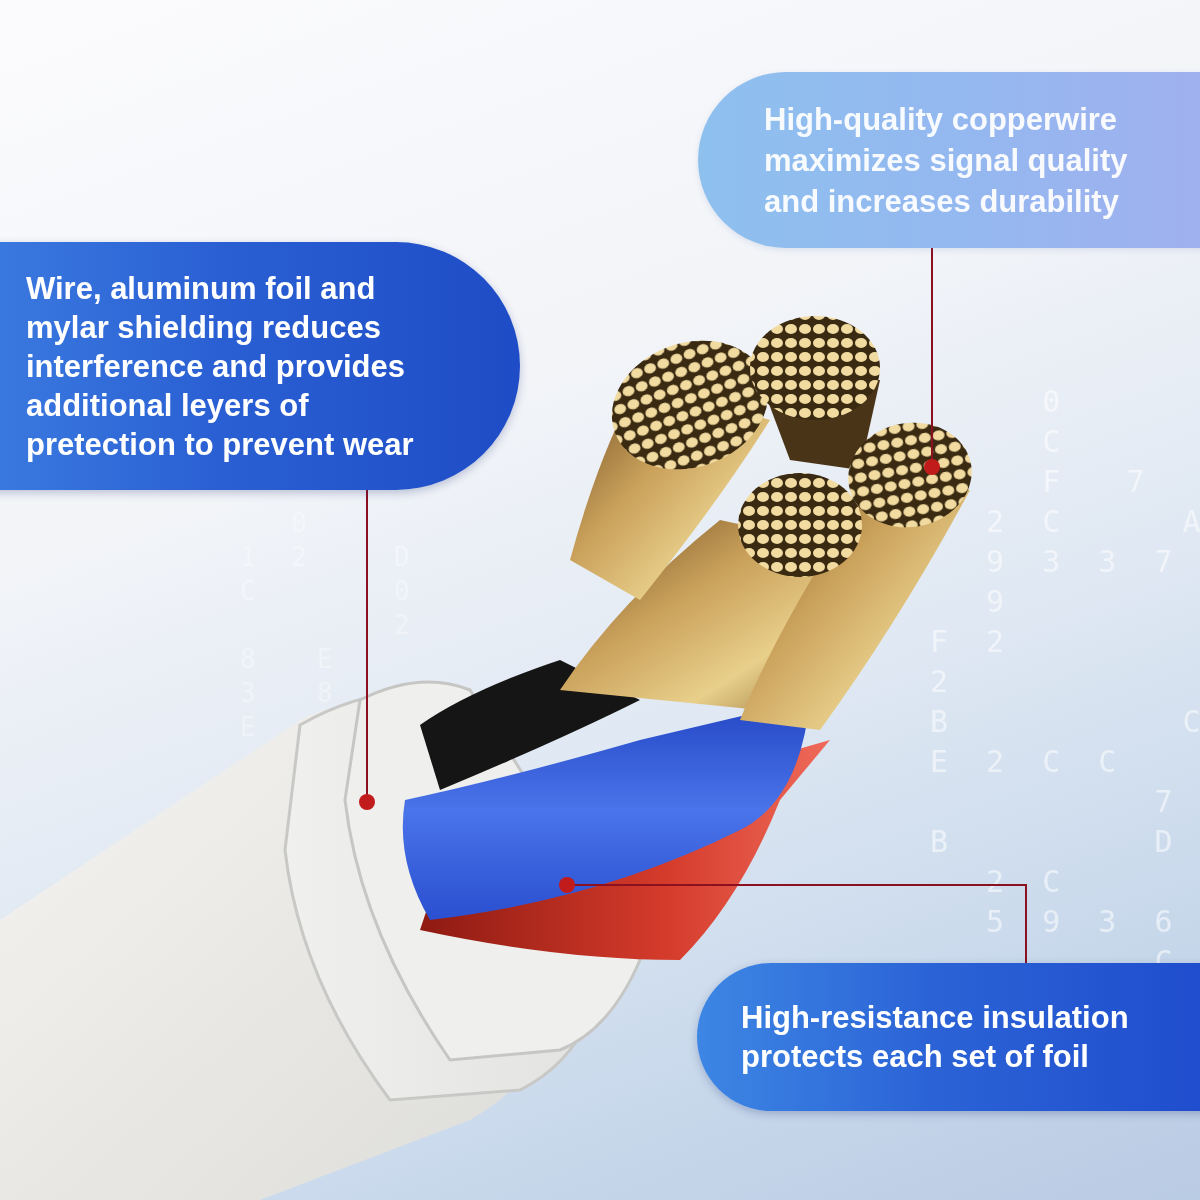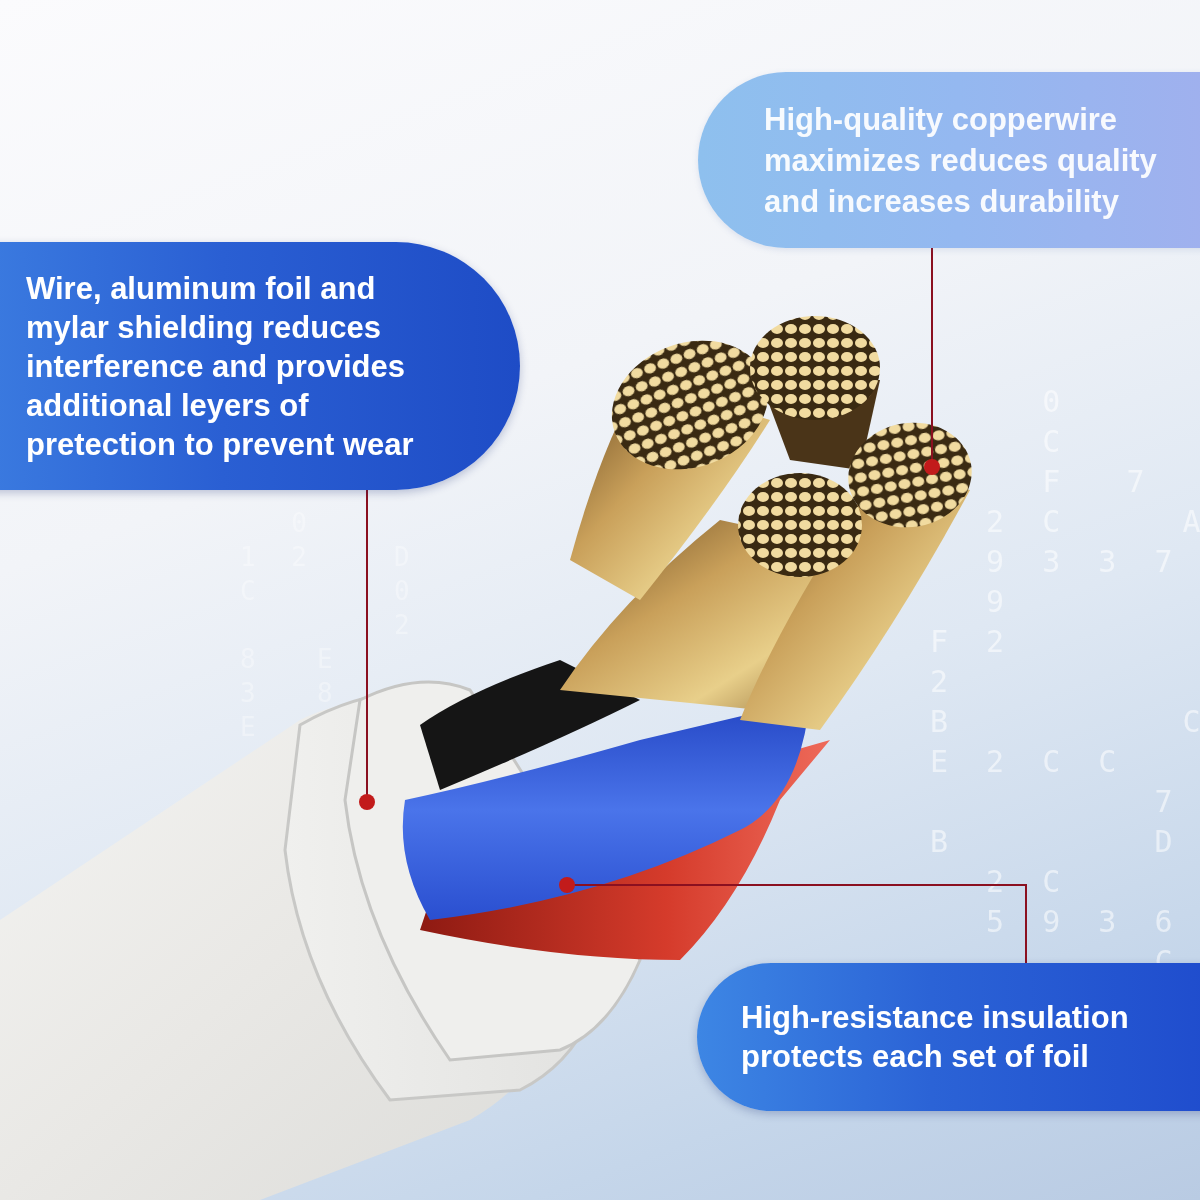--- a/index.html
+++ b/index.html
@@ -133,21 +133,21 @@
 
 <div class="line" style="left:931px; top:248px; width:2px; height:219px;"></div>
 <div class="dot" style="left:932px; top:467px;"></div>
 
 <div class="line" style="left:567px; top:884px; width:460px; height:2px;"></div>
 <div class="line" style="left:1025px; top:884px; width:2px; height:80px;"></div>
 <div class="dot" style="left:567px; top:885px;"></div>
 
 <div class="bubble" id="bubble-top">
   <span class="txt">High-quality copperwire
-maximizes reduces quality
+maximizes signal quality
 and increases durability</span>
 </div>
 
 <div class="bubble" id="bubble-left">
   <span class="txt">Wire, aluminum foil and
 mylar shielding reduces
 interference and provides
 additional leyers of
 pretection to prevent wear</span>
 </div>

